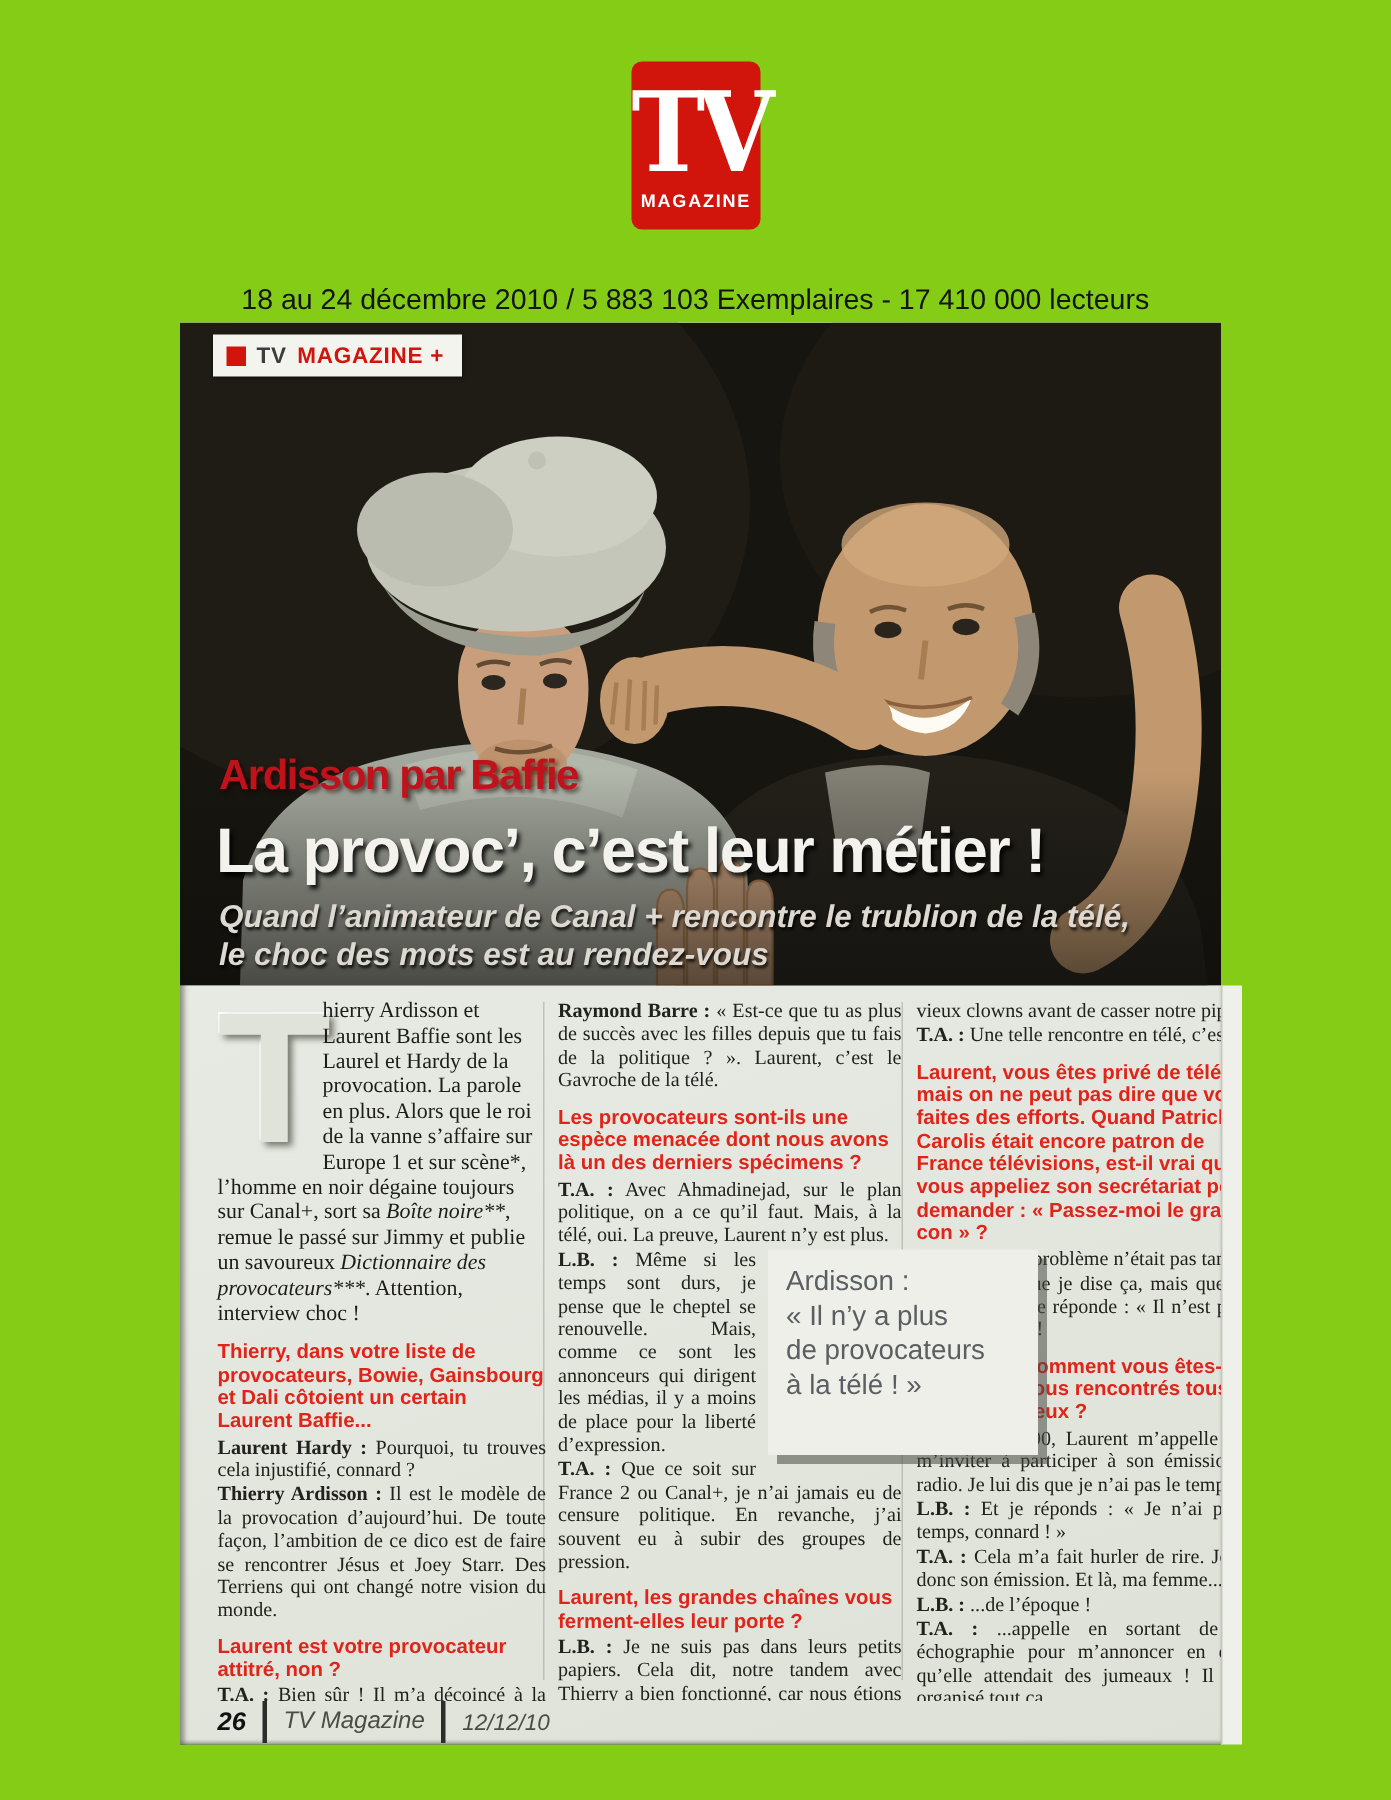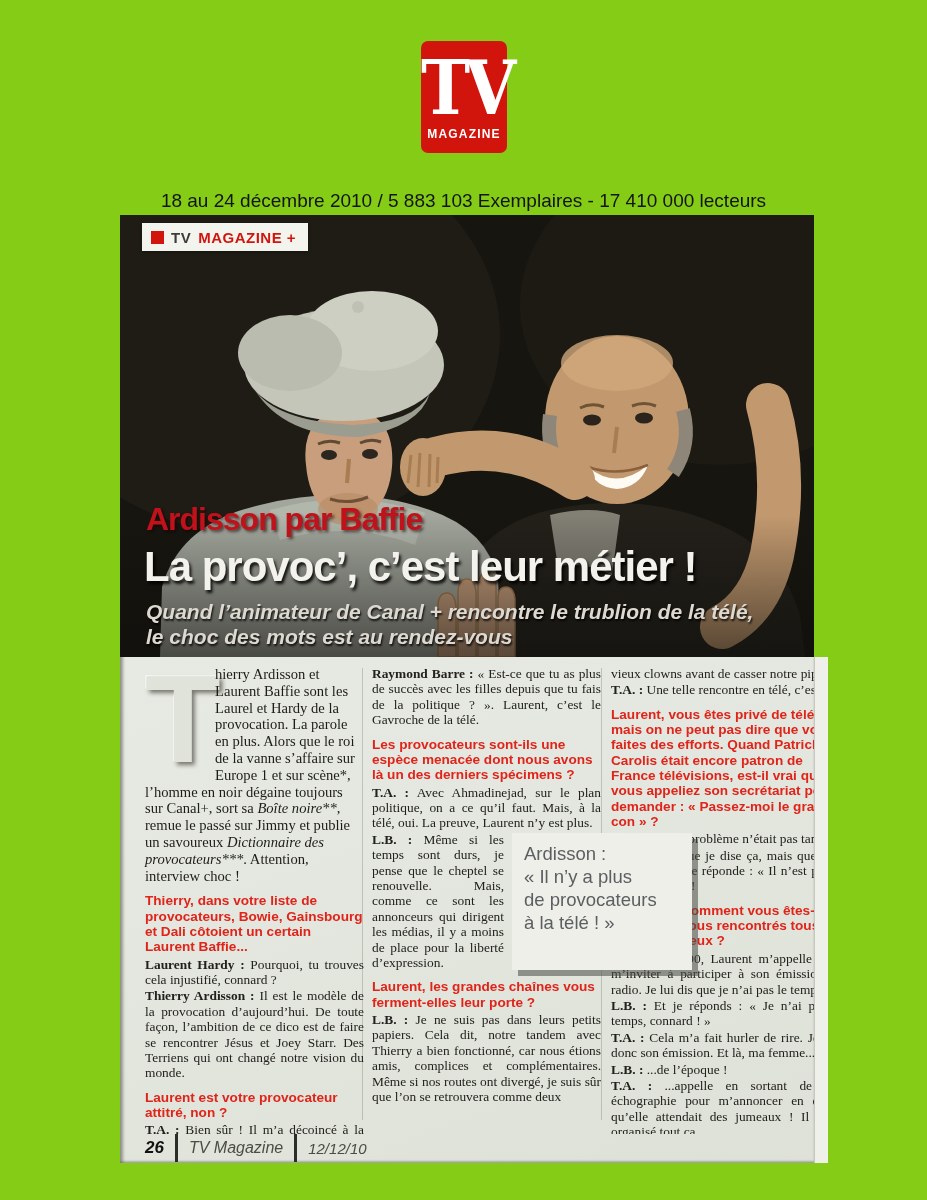--- a/index.html
+++ b/index.html
@@ -23,21 +23,21 @@
         border-left:1px solid #c5c8be;}
 
   .photo{position:absolute;left:0;top:0;width:694px;height:442px;}
 
   .badge{position:absolute;left:22px;top:8px;height:28px;display:flex;align-items:center;gap:7px;
          background:#f4f4ef;padding:0 12px 0 9px;box-shadow:0 1px 3px rgba(0,0,0,.45);}
   .badge-sq{width:13px;height:13px;background:#d2150c;}
   .badge-tv{font-size:15px;font-weight:bold;color:#3c3c3c;letter-spacing:.5px;}
   .badge-mag{font-size:15px;font-weight:bold;color:#d2150c;letter-spacing:.5px;}
 
-  .kicker{position:absolute;left:26px;top:286px;font-size:32px;font-weight:bold;color:#c0121b;
+  .kicker{position:absolute;left:26px;top:286px;font-size:28px;font-weight:bold;color:#c0121b;
           letter-spacing:-1px;text-shadow:2px 2px 3px rgba(25,0,0,.6);}
   .title{position:absolute;left:24px;top:328px;font-size:42px;font-weight:bold;color:#f4f2ec;
          letter-spacing:-1px;text-shadow:2px 3px 3px rgba(0,0,0,.85);}
   .subtitle{position:absolute;left:26px;top:384px;font-size:21px;font-weight:bold;color:#ddd9d0;
             line-height:25px;text-shadow:1px 2px 2px rgba(0,0,0,.8);font-style:italic;}
 
   
   .columns{position:absolute;left:0;top:447px;width:694px;height:472px;overflow:hidden;}
   .col{position:absolute;top:4px;font-family:"Liberation Serif",serif;font-size:13.4px;
        line-height:15.4px;color:#23211e;text-align:justify;}
@@ -172,20 +172,21 @@
         <h4 class="q">Laurent est votre provocateur attitré, non ?</h4>
         <p class="a"><span class="sp">T.A. :</span><span> Bien sûr ! Il m’a décoincé à la télé et m’a appris que l’on pouvait poser une question à un politique comme à un pote. Souvenez-vous de sa sortie avec</span></p>
       </div>
 
       <div class="col col2">
         <p class="a"><span class="sp">Raymond Barre :</span><span> « Est-ce que tu as plus de succès avec les filles depuis que tu fais de la politique ? ». Laurent, c’est le Gavroche de la télé.</span></p>
         <h4 class="q">Les provocateurs sont-ils une espèce menacée dont nous avons là un des derniers spécimens ?</h4>
         <p class="a"><span class="sp">T.A. :</span><span> Avec Ahmadinejad, sur le plan politique, on a ce qu’il faut. Mais, à la télé, oui. La preuve, Laurent n’y est plus.</span></p>
         <div class="spacer-r"></div>
         <p class="a"><span class="sp">L.B. :</span><span> Même si les temps sont durs, je pense que le cheptel se renouvelle. Mais, comme ce sont les annonceurs qui dirigent les médias, il y a moins de place pour la liberté d’expression.</span></p>
+        <p class="a"><span class="sp">T.A. :</span><span> Que ce soit sur France 2 ou Canal+, je n’ai jamais eu de censure politique. En revanche, j’ai souvent eu à subir des groupes de pression.</span></p>
         <h4 class="q">Laurent, les grandes chaînes vous ferment-elles leur porte ?</h4>
         <p class="a"><span class="sp">L.B. :</span><span> Je ne suis pas dans leurs petits papiers. Cela dit, notre tandem avec Thierry a bien fonctionné, car nous étions amis, complices et complémentaires. Même si nos routes ont divergé, je suis sûr que l’on se retrouvera comme deux</span></p>
       </div>
 
       <div class="col col3">
         <p class="nw">vieux clowns avant de casser notre pipe.</p>
         <p class="nw"><span class="sp">T.A. :</span><span> Une telle rencontre en télé, c’est rare...</span></p>
         <h4 class="q">Laurent, vous êtes privé de télé, mais on ne peut pas dire que vous faites des efforts. Quand Patrick de Carolis était encore patron de France télévisions, est-il vrai que vous appeliez son secrétariat pour demander : « Passez-moi le grand con » ?</h4>
         <p class="a"><span class="sp">L.B. :</span><span> Le vrai problème n’était pas tant</span></p>
         <div class="spacer-l"></div>

